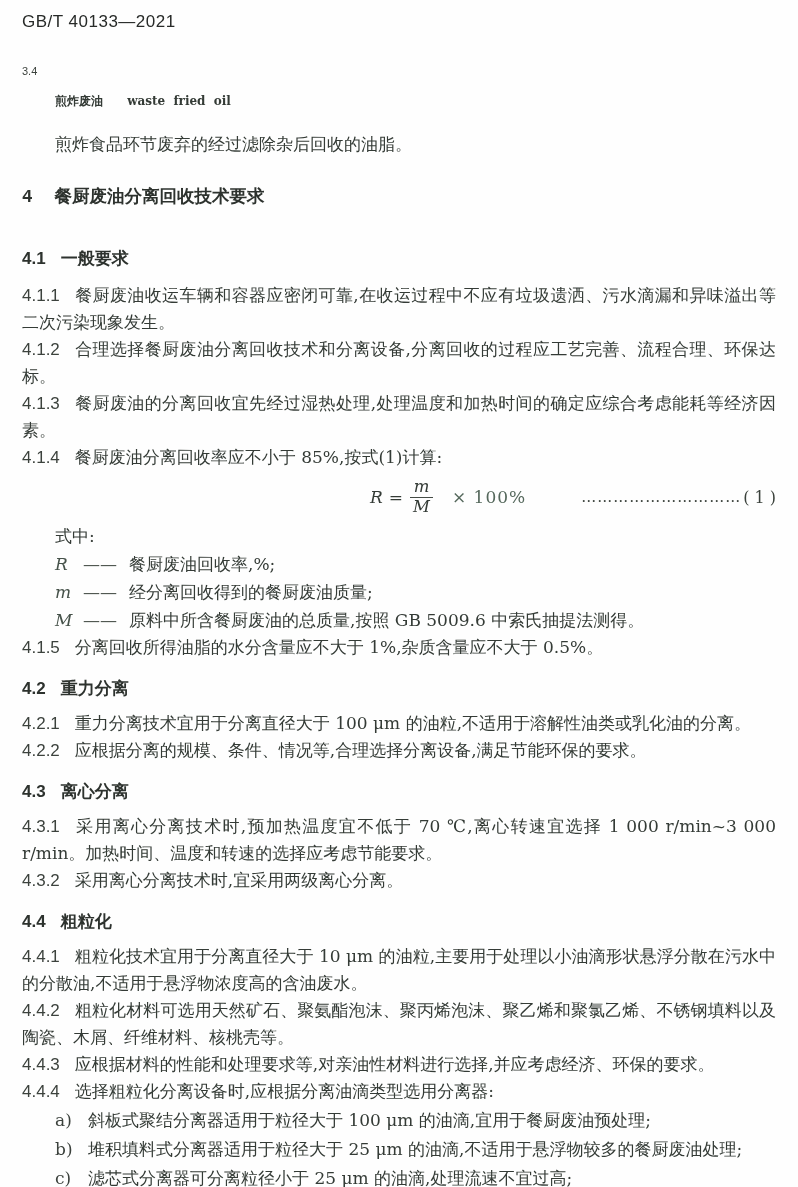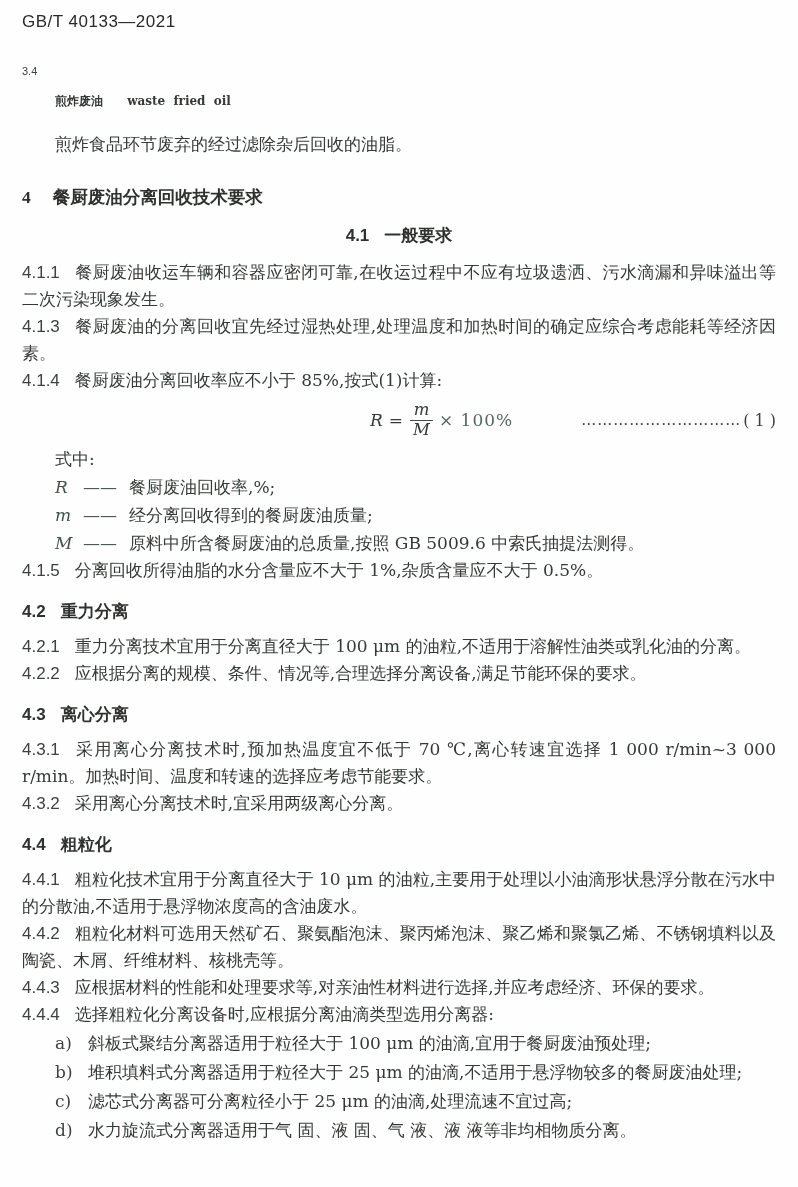--- a/index.html
+++ b/index.html
@@ -23,30 +23,30 @@
     font-family: "Liberation Sans", sans-serif;
     font-size: 11px; line-height: 24px; color: #3c423d;
   }
   .term-title { margin-top: 5px; padding-left: 33px; line-height: 26px; font-size: 12px; font-weight: bold; }
   .term-title .term-zh { font-family: "Liberation Sans", sans-serif; margin-right: 20px; }
   .term-title .term-en { font-family: "DejaVu Serif", serif; word-spacing: 4px; }
   .term-def { padding-left: 33px; margin-top: 17px; font-size: 17px; line-height: 27px; }
 
   .clause-heading {
     margin: 26px 0 0 0; font-size: 17.5px; line-height: 26px;
-    font-family: Liberation Serif, serif; font-weight: bold; color: #2d322e;
+    font-family: Liberation Mono, monospace; font-weight: bold; color: #2d322e;
   }
   .clause-heading .hnum { margin-right: 22px; }
 
   .sub-heading {
     margin: 15px 0 9px 0; font-size: 17px; line-height: 25px;
     font-family: "Liberation Sans", sans-serif; font-weight: bold; color: #2d322e;
   }
   .sub-heading .hnum { margin-right: 15px; }
-  .sub-heading.first { margin-top: 13px; margin-bottom: 11px; text-align: center; }
+  .sub-heading.first { margin-top: 36px; margin-bottom: 11px; }
 
   .para {
     margin: 0; font-size: 17px; line-height: 27px;
     text-align: justify;
   }
   .para.lead { margin-top: 4px; }
   .para .pnum {
     font-family: "Liberation Sans", sans-serif;
     color: #3c423d; padding-right: 15px; white-space: nowrap;
   }
@@ -55,21 +55,21 @@
     display: flex; align-items: center;
     height: 50px; margin: 1px 0;
     font-size: 17px;
   }
   .formula { margin-left: 348px; display: inline-flex; align-items: center; }
   .formula .var { font-style: italic; font-family: "DejaVu Serif", serif; }
   .formula .eq { margin: 0 6px; }
   .frac { display: inline-flex; flex-direction: column; align-items: center; line-height: 1.15; font-size: 16.5px; }
   .frac .fnum { padding: 0 4px; border-bottom: 1.4px solid #444b45; }
   .frac .fden { padding: 0 4px; }
-  .formula .mult { margin-left: 5px; letter-spacing: 1px; color: #55685c; }
+  .formula .mult { margin-left: 18px; letter-spacing: 1px; color: #55685c; }
   .eq-leader { margin-left: auto; display: inline-flex; align-items: center; color: #3a413b; }
   .eq-leader .dots { letter-spacing: 1px; font-size: 15px; }
   .eq-leader .eq-label { margin-left: 2px; font-size: 16px; }
 
   .where-label { padding-left: 33px; font-size: 17px; line-height: 27px; }
   .sym-row { display: flex; padding-left: 33px; font-size: 17px; line-height: 28px; }
   .sym-row .sym { width: 28px; font-style: italic; font-family: "DejaVu Serif", serif; color: #46524a; }
   .sym-row .dash { width: 46px; color: #4a514b; }
   .sym-row .sym-meaning { flex: 1; }
 
@@ -95,20 +95,21 @@
 
   <h1 class="clause-heading">
     <span class="hnum">4</span><span>餐厨废油分离回收技术要求</span>
   </h1>
 
   <h2 class="sub-heading first">
     <span class="hnum">4.1</span><span>一般要求</span>
   </h2>
 
   <p class="para lead"><span class="pnum">4.1.1</span><span>餐厨废油收运车辆和容器应密闭可靠,在收运过程中不应有垃圾遗洒、污水滴漏和异味溢出等二次污染现象发生。</span></p>
+  <p class="para"><span class="pnum">4.1.2</span><span>合理选择餐厨废油分离回收技术和分离设备,分离回收的过程应工艺完善、流程合理、环保达标。</span></p>
   <p class="para"><span class="pnum">4.1.3</span><span>餐厨废油的分离回收宜先经过湿热处理,处理温度和加热时间的确定应综合考虑能耗等经济因素。</span></p>
   <p class="para"><span class="pnum">4.1.4</span><span>餐厨废油分离回收率应不小于 85%,按式(1)计算:</span></p>
 
   <div class="formula-row">
     <div class="formula">
       <span class="var">R</span>
       <span class="eq">=</span>
       <span class="frac">
         <span class="fnum var">m</span>
         <span class="fden var">M</span>

